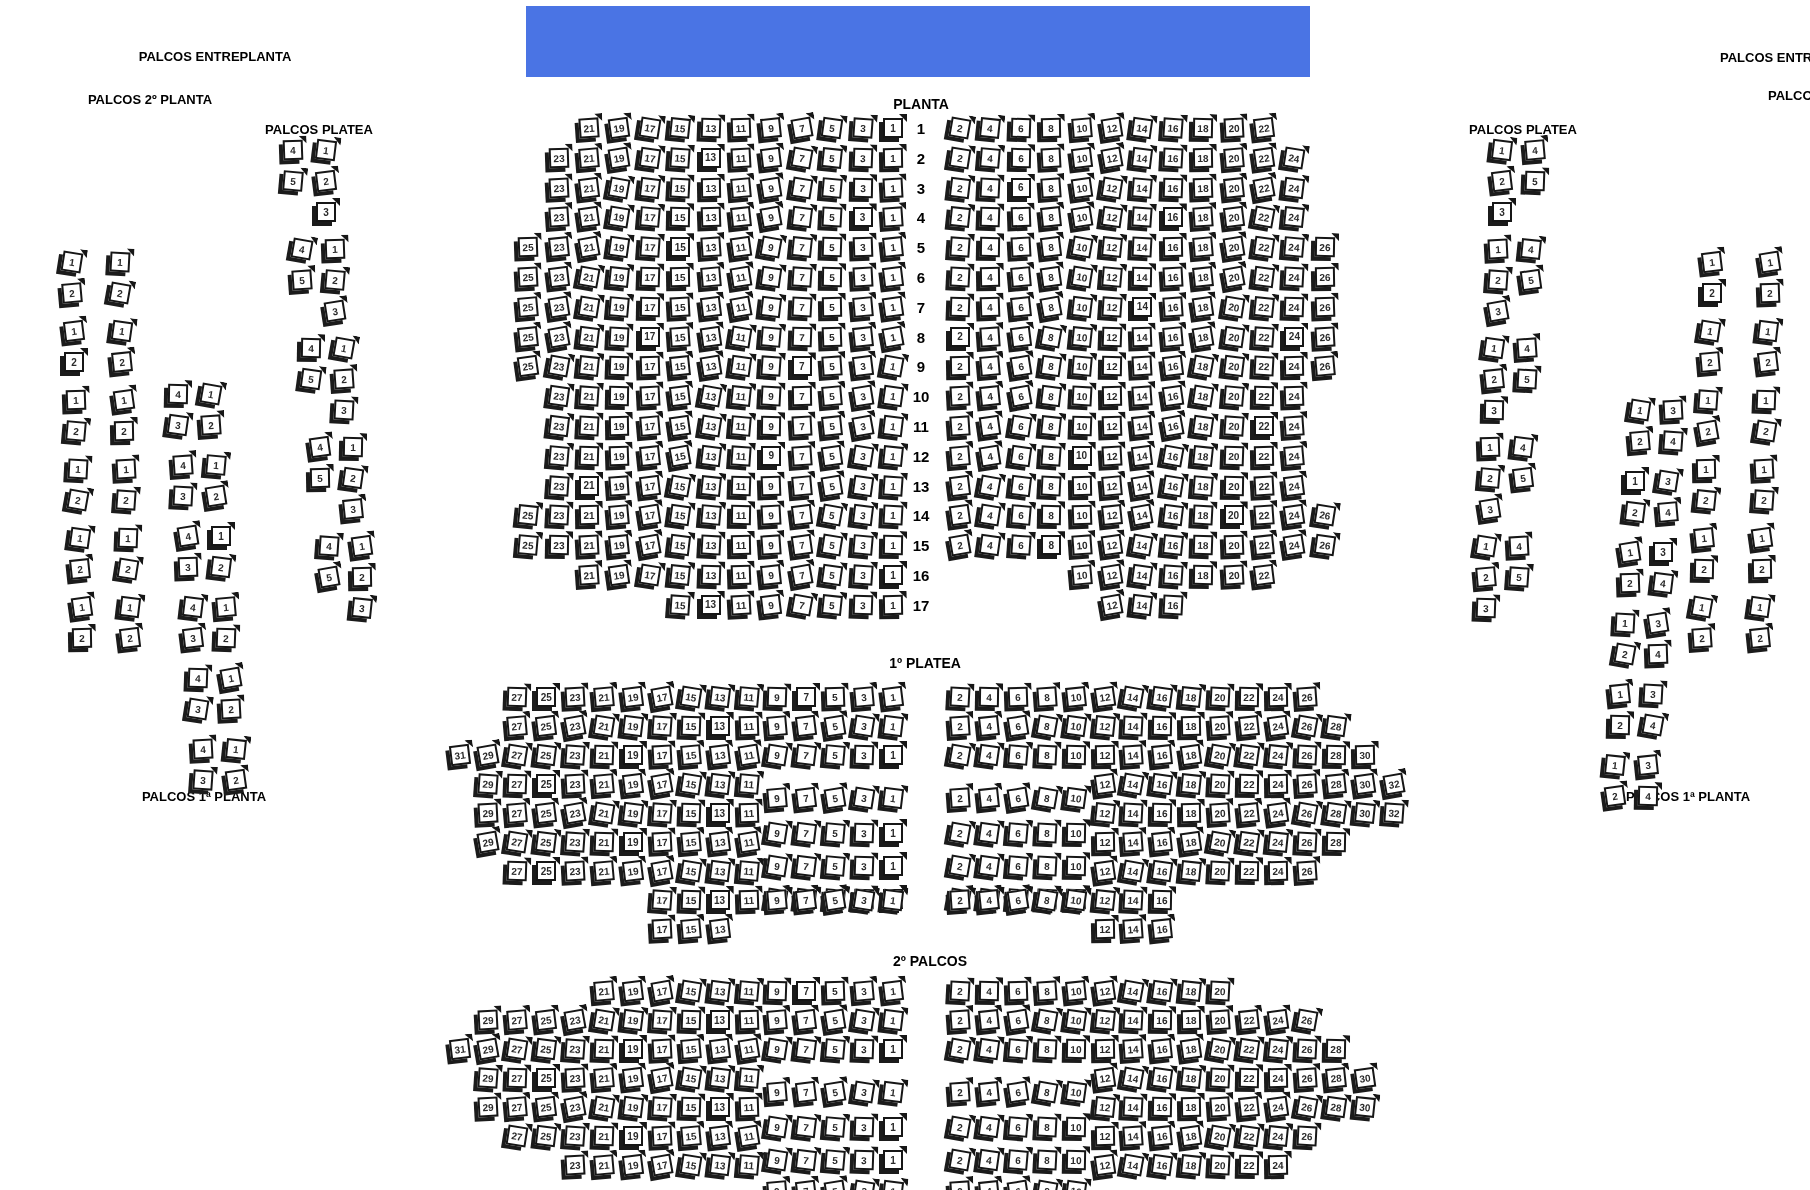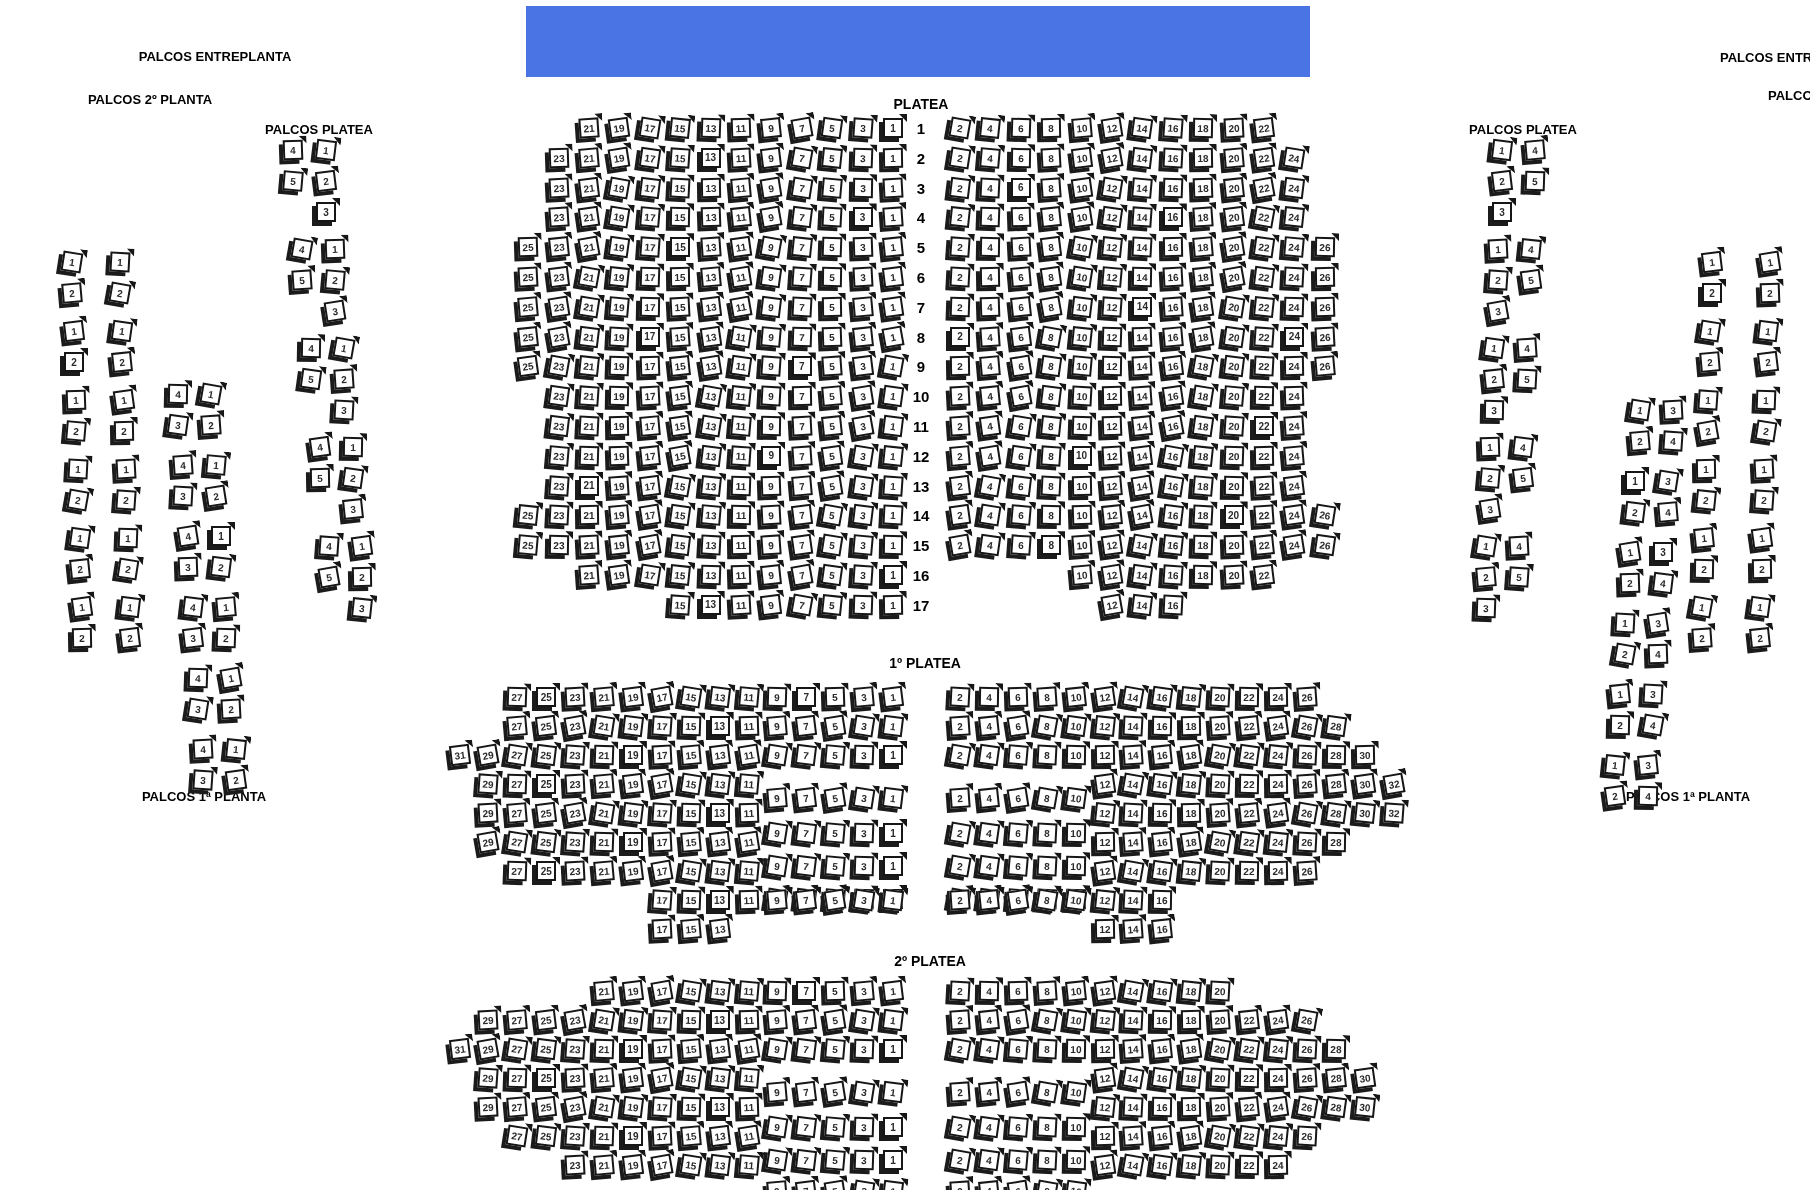--- a/index.html
+++ b/index.html
@@ -18,23 +18,23 @@
   .seat::after{content:"";position:absolute;top:-6px;right:-6px;width:8px;height:8px;
         background:#161616;clip-path:polygon(100% 0,100% 100%,0 0);}
   .seat span{transform:none;}
 </style>
 </head>
 <body>
 
 <div id="viewport">
   <div id="stage-bar" style="background: rgb(74, 116, 228);"></div>
 
-  <div class="sec-label" style="left:921px;top:104px;">PLATEA</div>
+  <div class="sec-label" style="left:921px;top:104px;">PLANTA</div>
   <div class="sec-label" style="left:925px;top:663px;">1º PLATEA</div>
-  <div class="sec-label" style="left:930px;top:961px;">2º PLATEA</div>
+  <div class="sec-label" style="left:930px;top:961px;">2º PALCOS</div>
 
   <div class="side-label" style="left:215px;top:56px;">PALCOS ENTREPLANTA</div>
   <div class="side-label" style="left:150px;top:99px;">PALCOS 2º PLANTA</div>
   <div class="side-label" style="left:319px;top:129px;">PALCOS PLATEA</div>
   <div class="side-label" style="left:204px;top:796px;">PALCOS 1ª PLANTA</div>
 
   <div class="clip-label" style="left:1720px;top:50px;">PALCOS ENTREPLANTA</div>
   <div class="clip-label" style="left:1768px;top:88px;">PALCOS 2º PLANTA</div>
   <div class="side-label" style="left:1523px;top:129px;">PALCOS PLATEA</div>
   <div class="side-label" style="left:1688px;top:796px;">PALCOS 1ª PLANTA</div>

